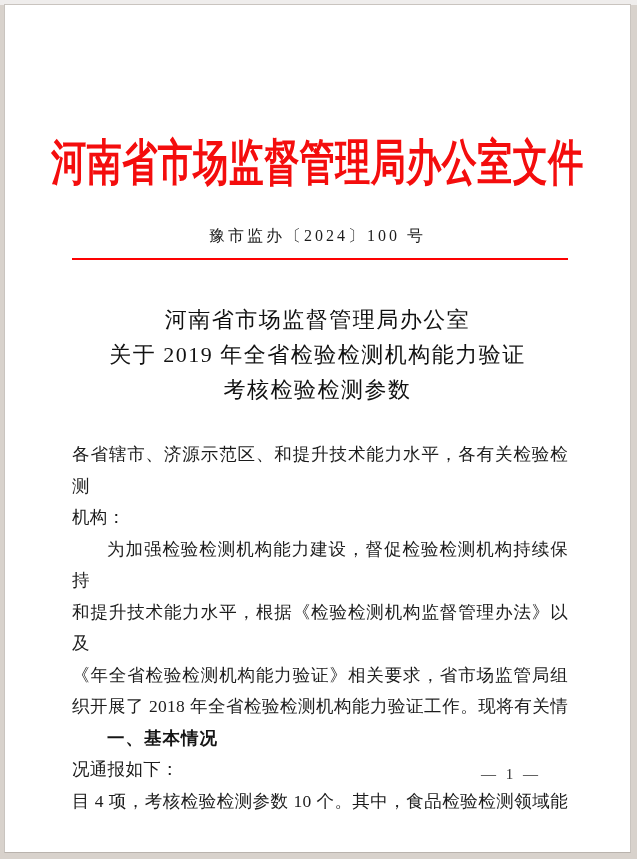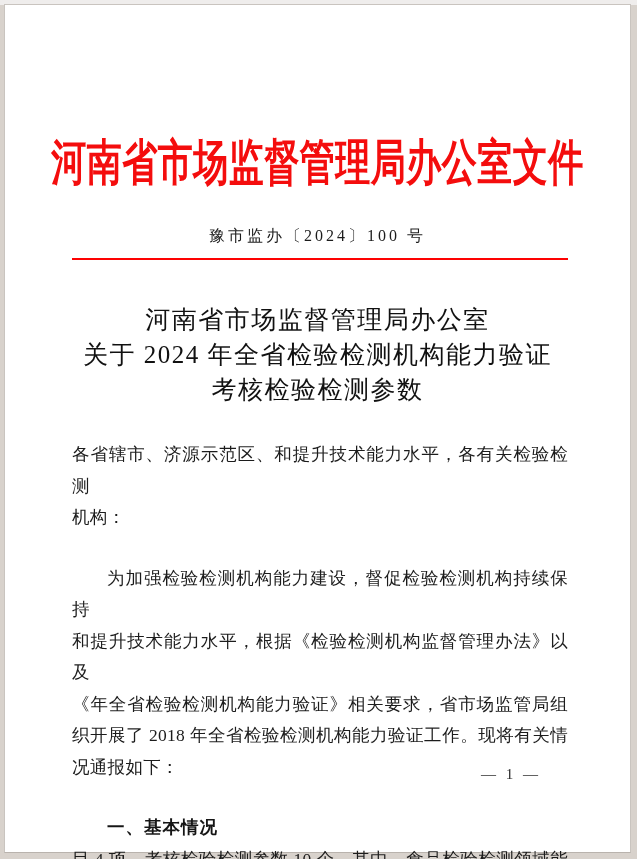--- a/index.html
+++ b/index.html
@@ -64,21 +64,21 @@
     top: 253px;
     width: 496px;
     height: 2px;
   }
   .doc-title {
     position: absolute;
     left: 0;
     top: 297px;
     width: 100%;
     text-align: center;
-    font-size: 25px;
+    font-size: 22px;
     line-height: 35px;
     letter-spacing: 1.5px;
     color: #111111;
   }
   .body-text {
     position: absolute;
     left: 67px;
     top: 434px;
     width: 496px;
     font-size: 17.5px;
@@ -86,21 +86,21 @@
     color: #1c1c1c;
     letter-spacing: 0.3px;
   }
   .line { white-space: nowrap; }
   .line.j {
     white-space: normal;
     text-align: justify;
     text-align-last: justify;
     word-break: break-all;
   }
-  .line.indent { text-indent: 2em; margin-top: 29px; }
+  .line.indent { text-indent: 2em; }
   .line.heading {
     font-family: "Liberation Sans", "DejaVu Sans", sans-serif;
     font-weight: bold;
     letter-spacing: 1px;
     color: #151515;
   }
   .page-number {
     position: absolute;
     top: 761px;
     right: 89px;
@@ -116,32 +116,32 @@
   <div class="sheet">
 
     <div class="red-header" style="color: rgb(244, 13, 13);">河南省市场监督管理局办公室文件</div>
 
     <div class="doc-number">豫市监办〔2024〕100 号</div>
 
     <div class="red-line" style="background-color: rgb(253, 2, 2);"></div>
 
     <div class="doc-title">
       <div>河南省市场监督管理局办公室</div>
-      <div>关于 2024 年全省检验检测机构能力验证</div>
+      <div>关于 2019 年全省检验检测机构能力验证</div>
       <div>考核检验检测参数</div>
     </div>
 
     <div class="body-text">
       <div class="line j">各省辖市、济源示范区、和提升技术能力水平，各有关检验检测</div>
       <div class="line">机构：</div>
       <div class="line j indent">为加强检验检测机构能力建设，督促检验检测机构持续保持</div>
       <div class="line j">和提升技术能力水平，根据《检验检测机构监督管理办法》以及</div>
       <div class="line j">《年全省检验检测机构能力验证》相关要求，省市场监管局组</div>
       <div class="line j">织开展了 2018 年全省检验检测机构能力验证工作。现将有关情</div>
+      <div class="line heading indent">一、基本情况</div>
       <div class="line">况通报如下：</div>
-      <div class="line heading indent">一、基本情况</div>
       <div class="line j">目 4 项，考核检验检测参数 10 个。其中，食品检验检测领域能</div>
     </div>
 
     <div class="page-number">— 1 —</div>
 
   </div>
 </div>
 
 </body></html>

